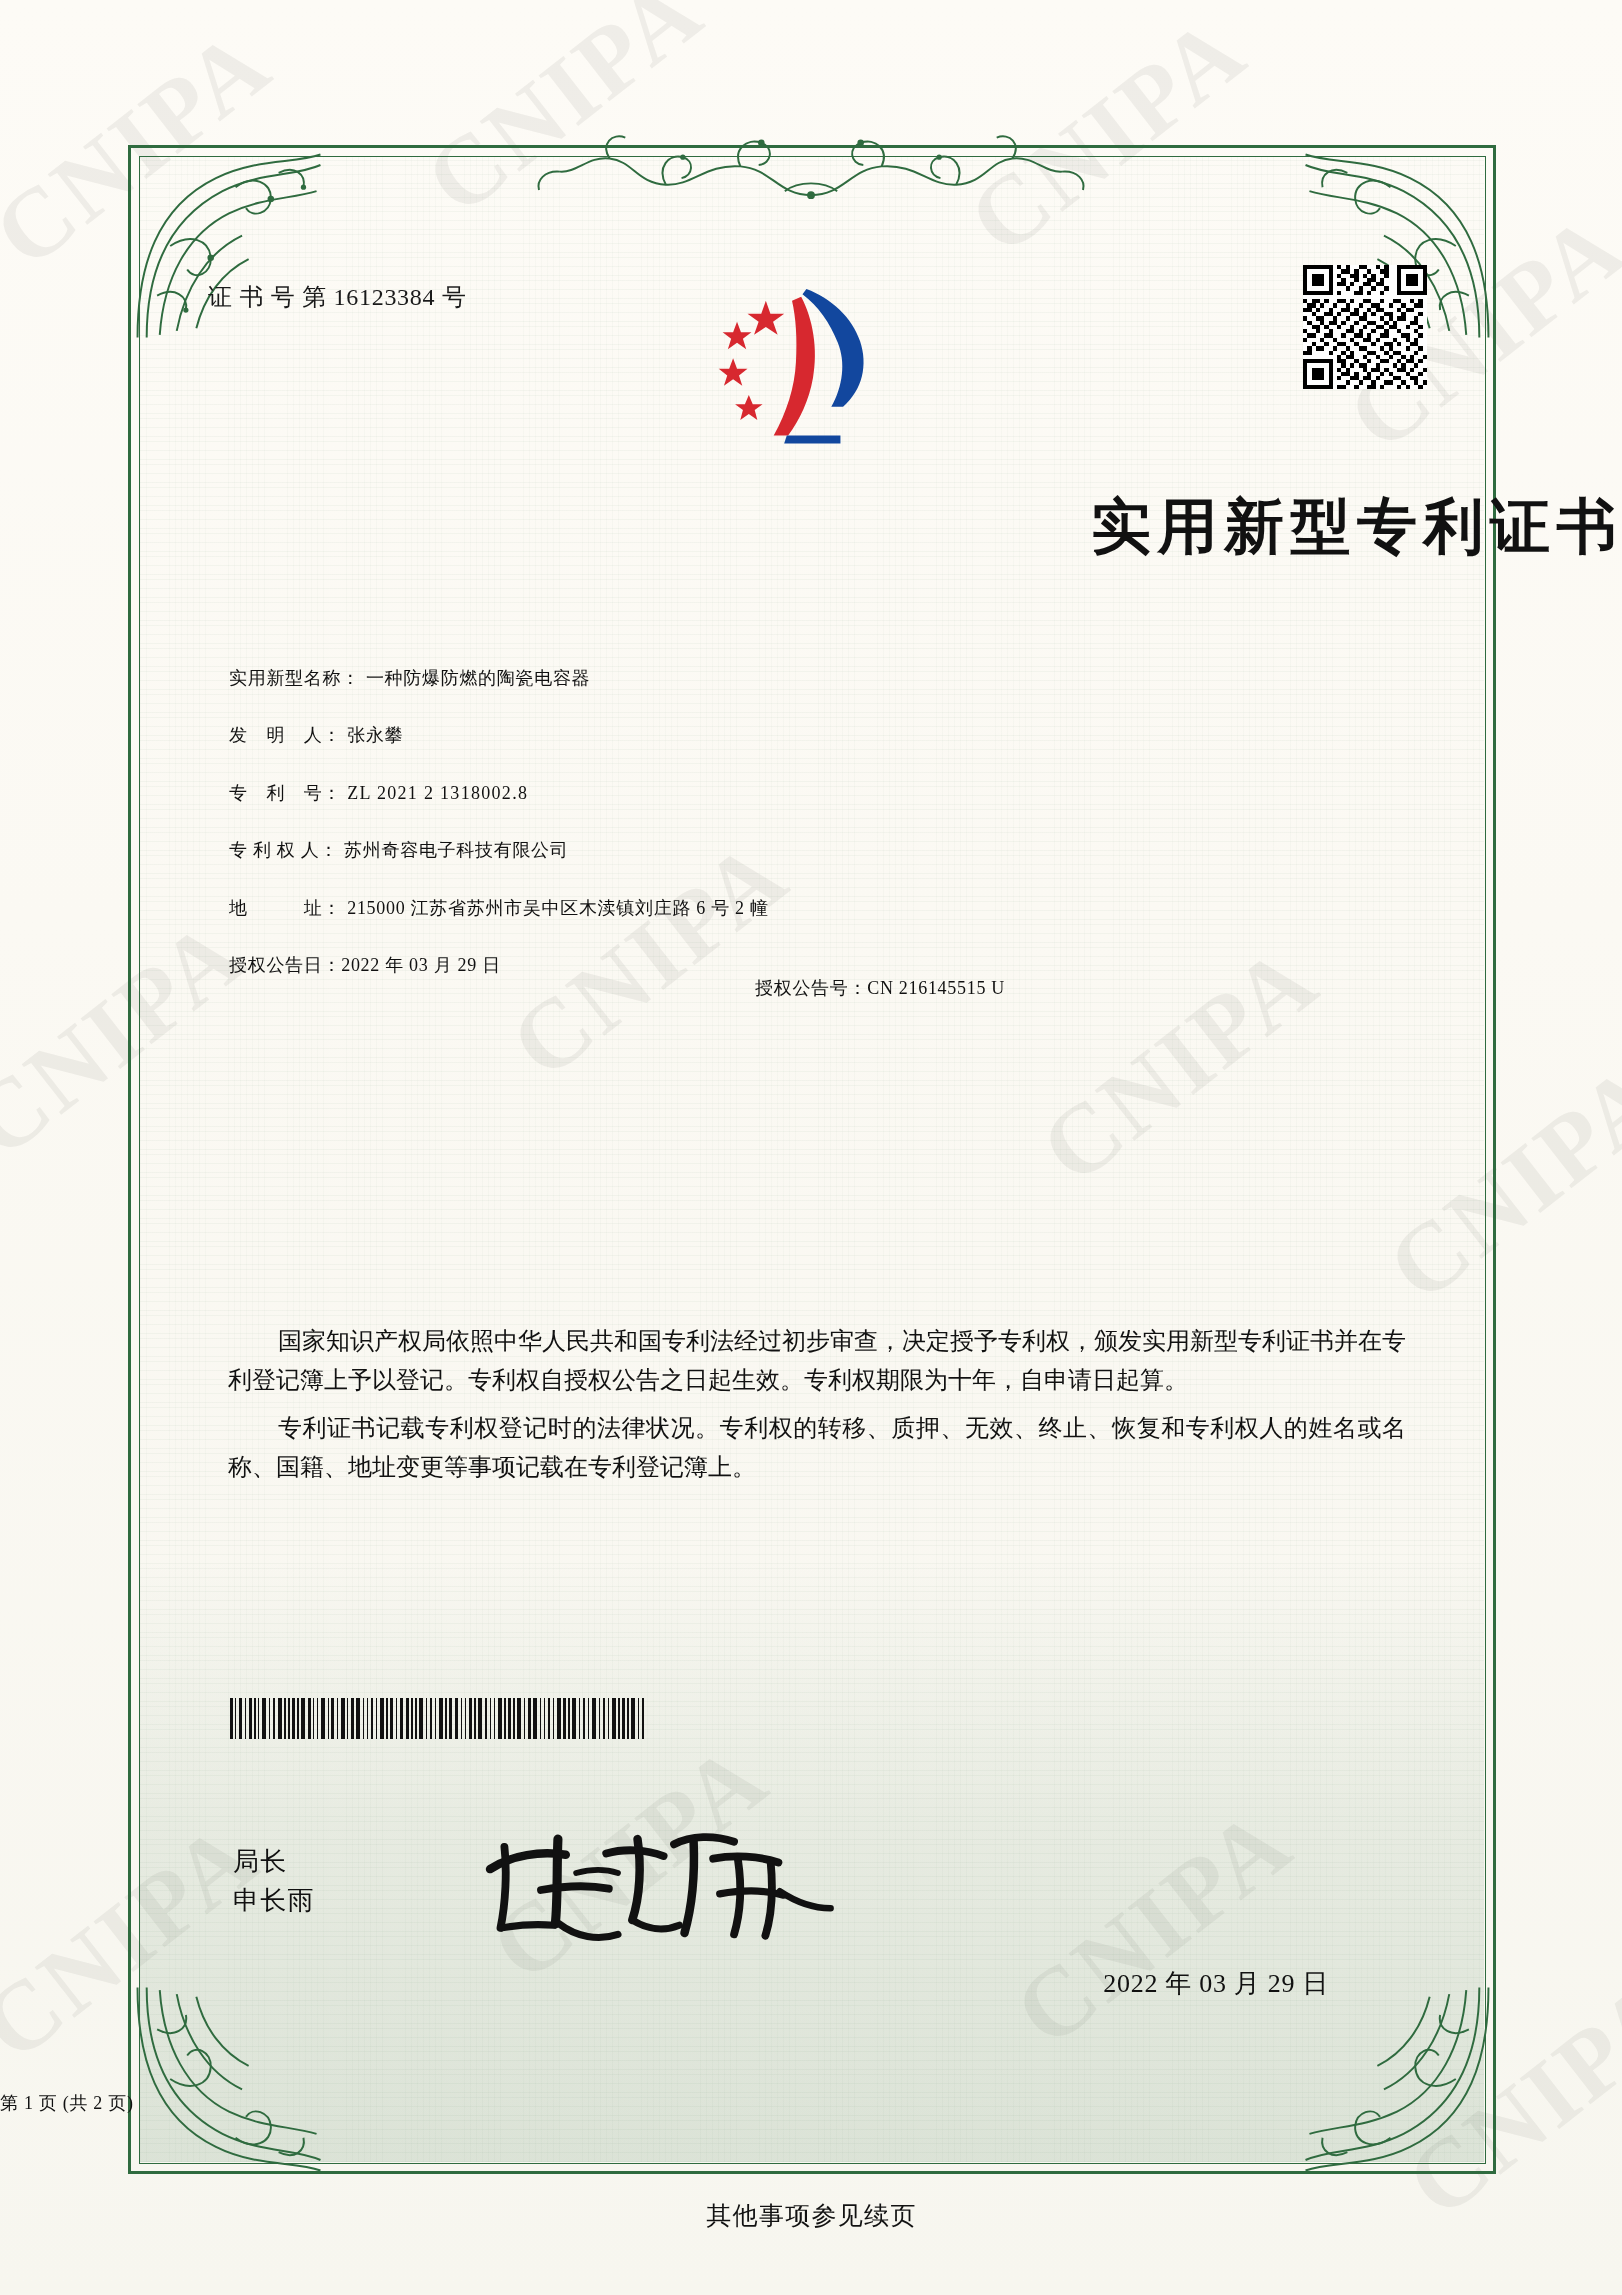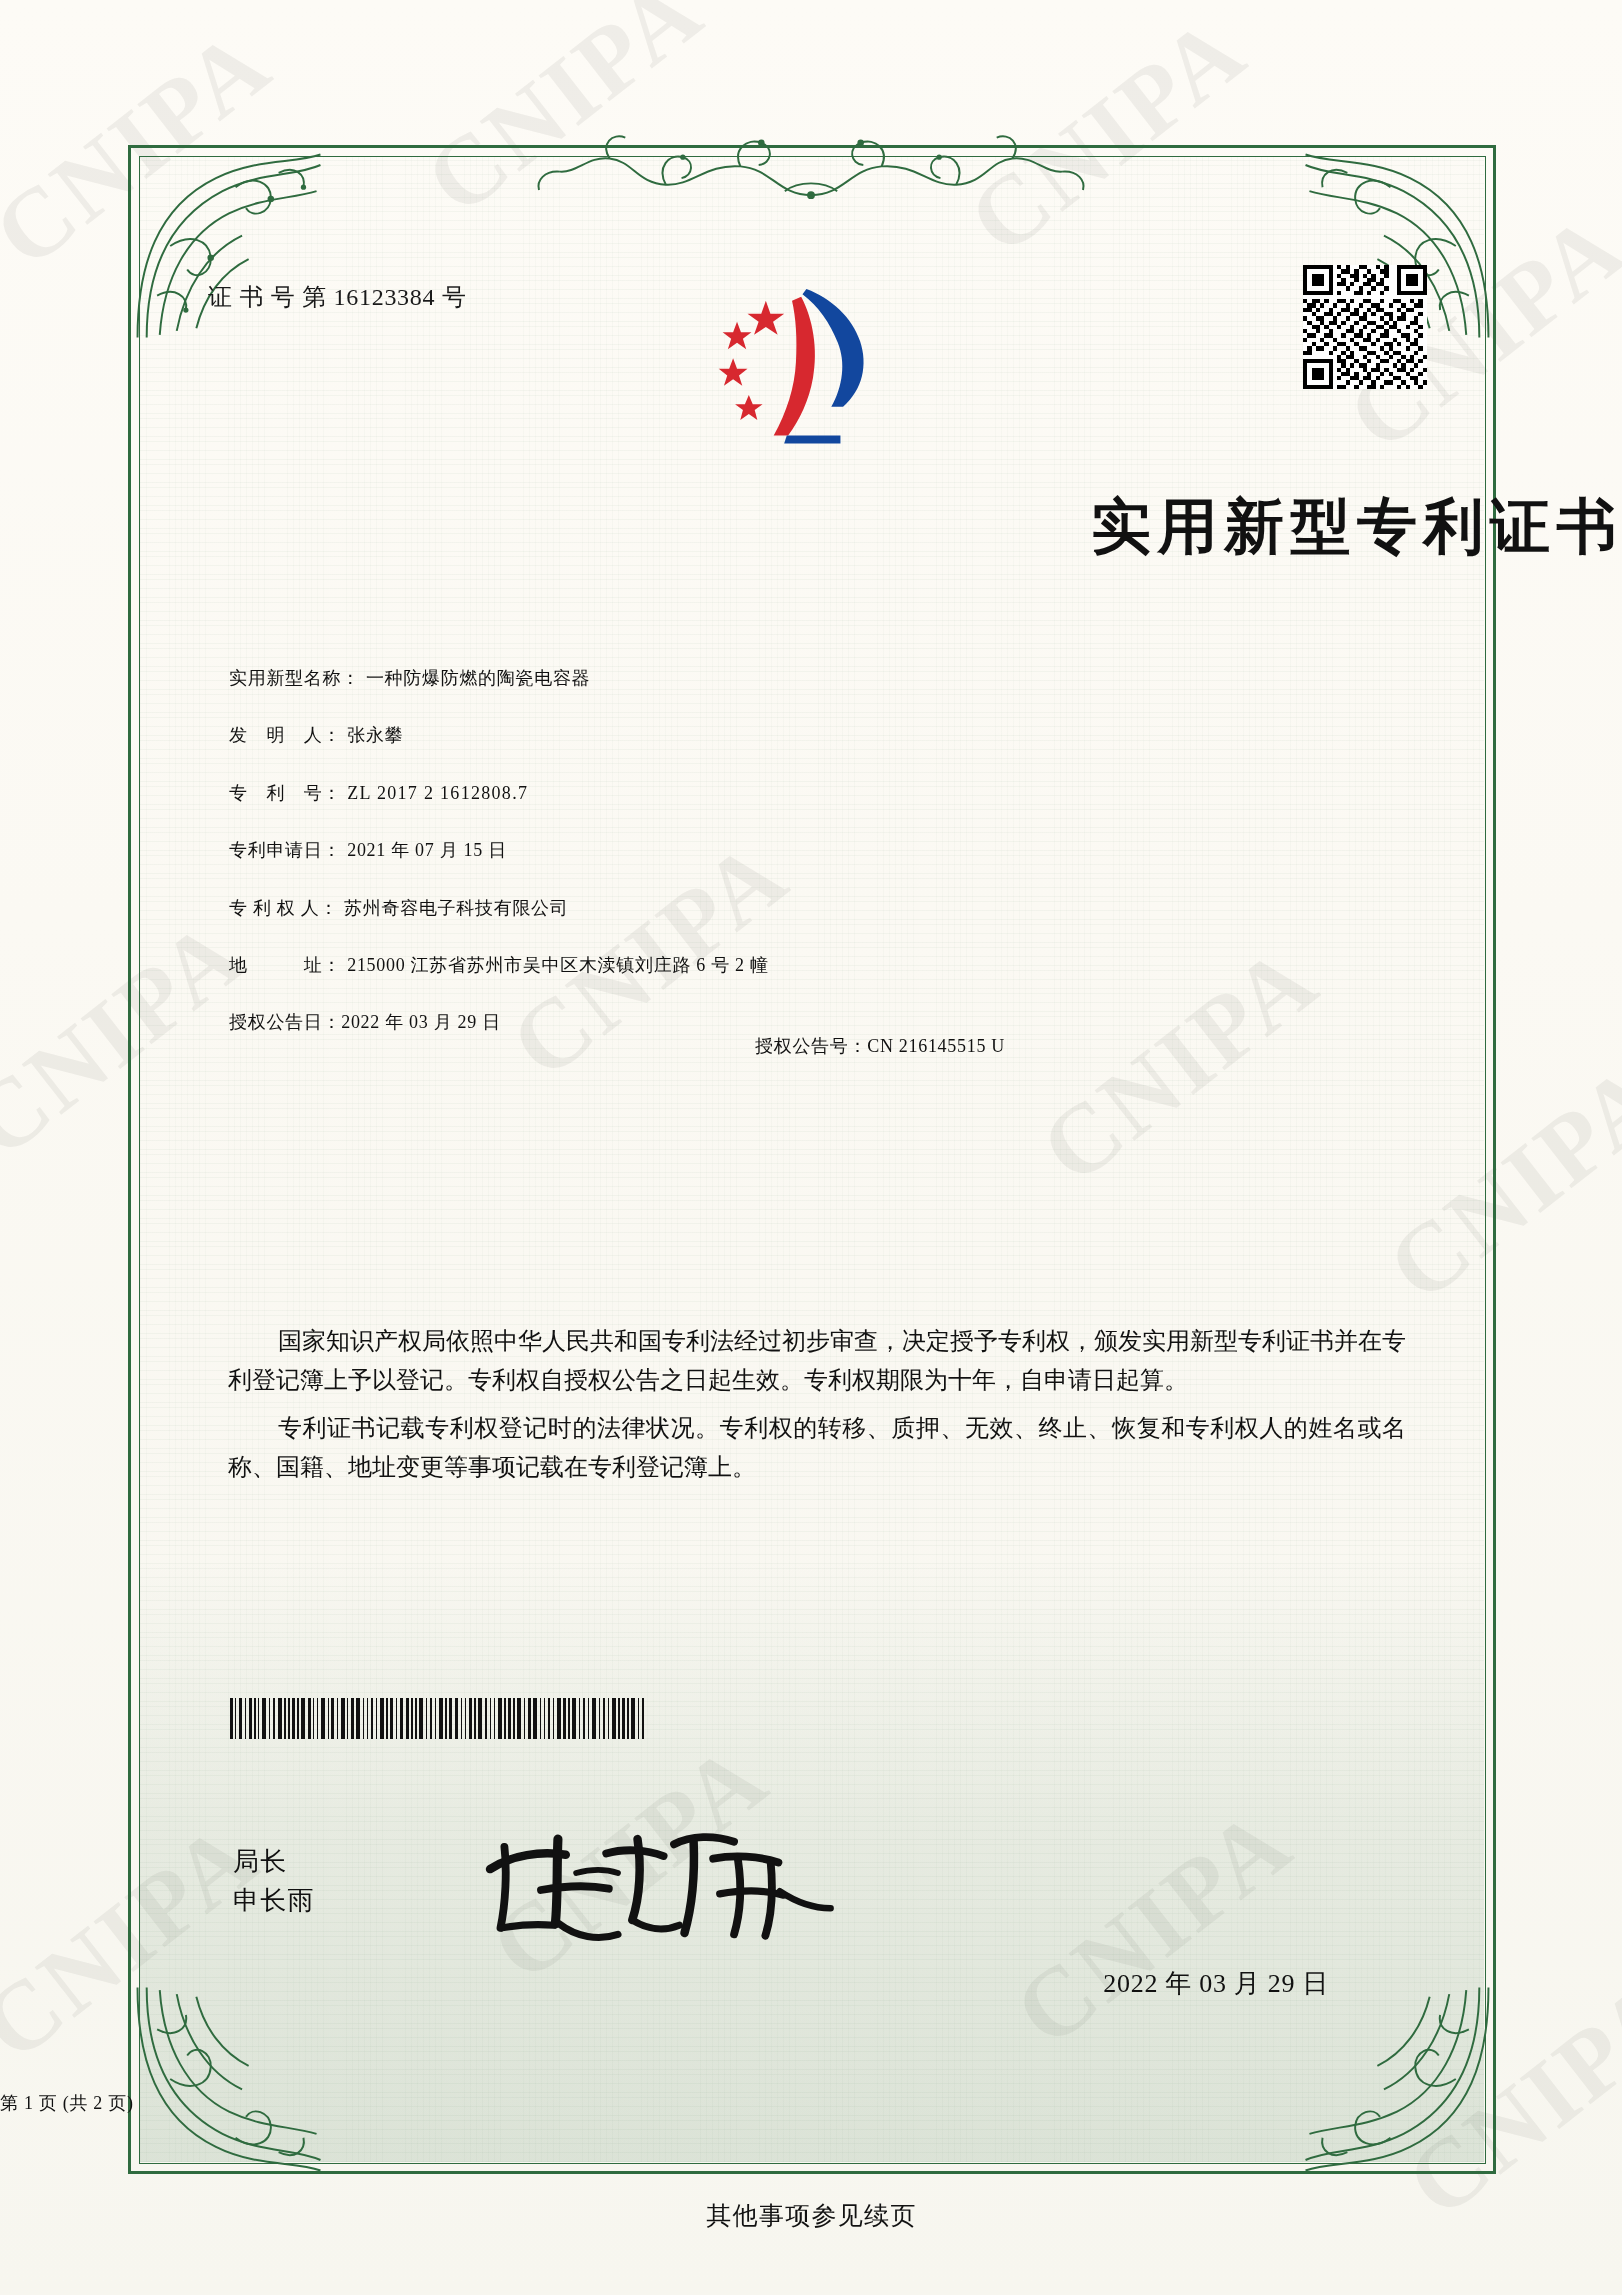--- a/index.html
+++ b/index.html
@@ -571,25 +571,21 @@
     <div class="field-row">
       <span class="field-label">实用新型名称：</span>
       <span class="field-value">一种防爆防燃的陶瓷电容器</span>
     </div>
     <div class="field-row">
       <span class="field-label">发　明　人：</span>
       <span class="field-value">张永攀</span>
     </div>
     <div class="field-row">
       <span class="field-label">专　利　号：</span>
-      <span class="field-value mono-sp">ZL 2017 2 1612808.7</span>
-    </div>
-    <div class="field-row">
-      <span class="field-label">专利申请日：</span>
-      <span class="field-value">2021 年 07 月 15 日</span>
+      <span class="field-value mono-sp">ZL 2021 2 1318002.8</span>
     </div>
     <div class="field-row">
       <span class="field-label">专 利 权 人：</span>
       <span class="field-value">苏州奇容电子科技有限公司</span>
     </div>
     <div class="field-row">
       <span class="field-label">地　　　址：</span>
       <span class="field-value">215000 江苏省苏州市吴中区木渎镇刘庄路 6 号 2 幢</span>
     </div>
     <div class="field-row">

